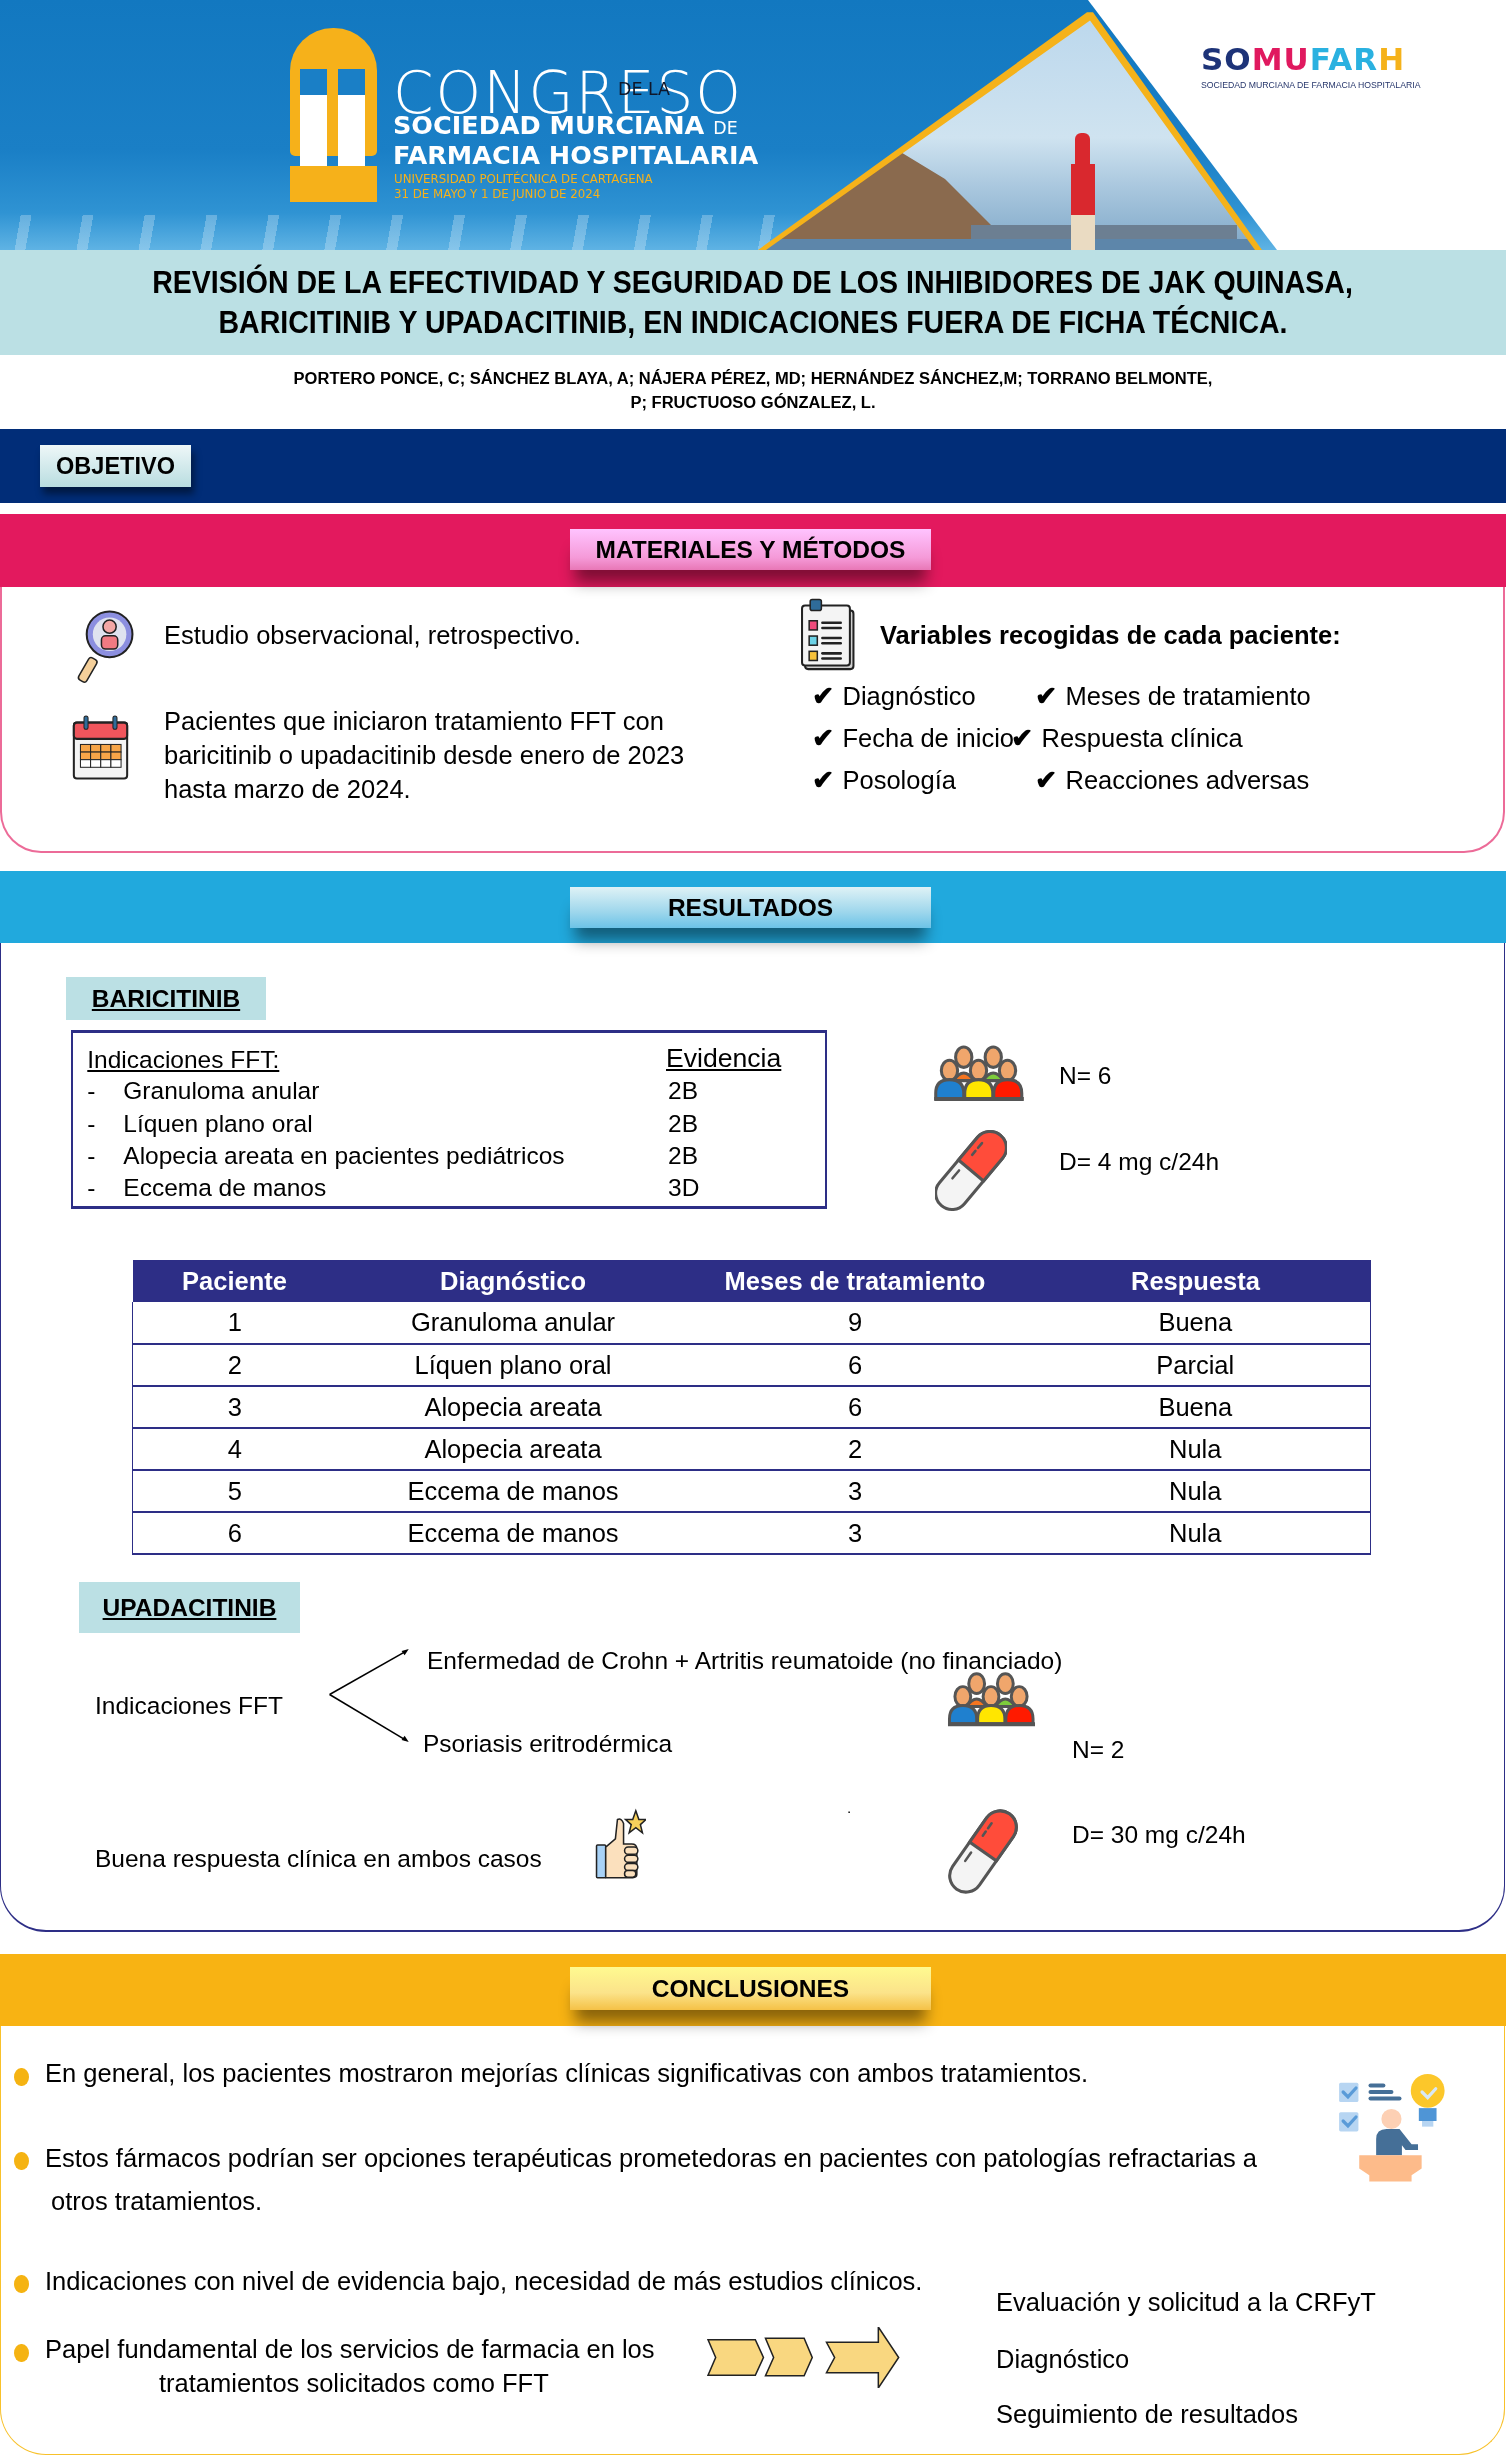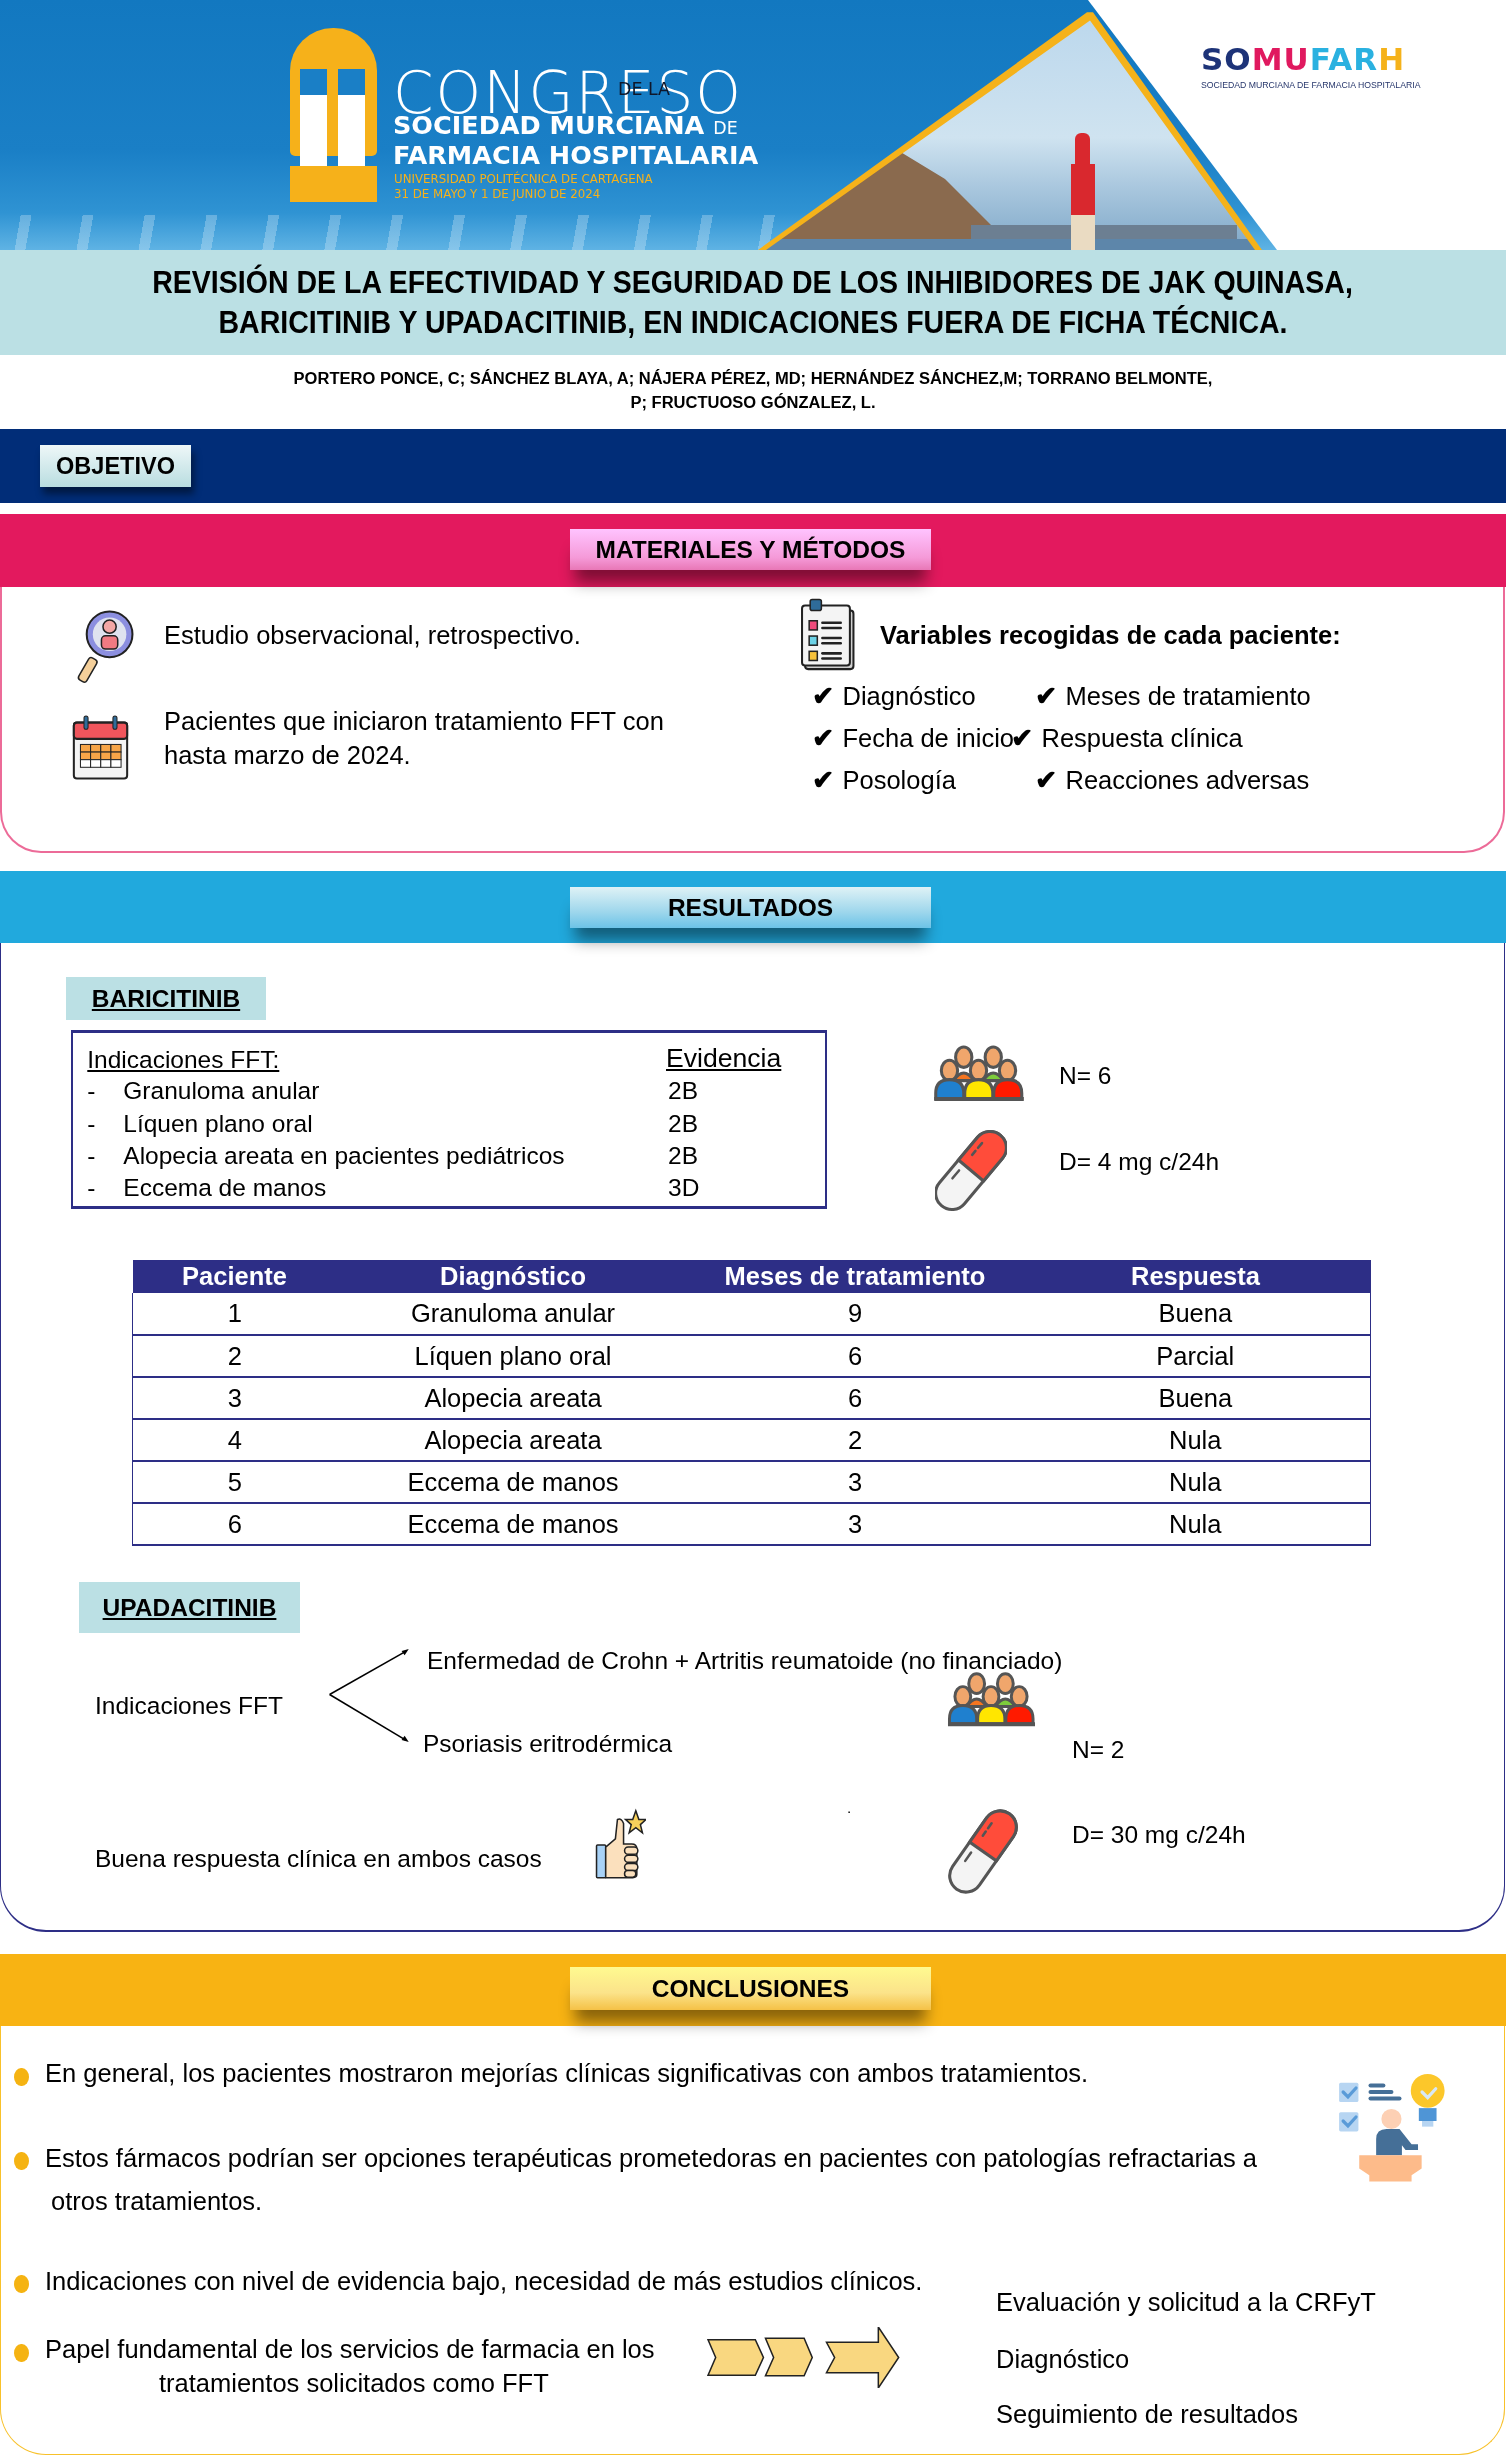--- a/index.html
+++ b/index.html
@@ -71,21 +71,21 @@
   
   .res-band { top: 871px; height: 72px; background: #21a9dd; }
   .res-pill { top: 887px; background: linear-gradient(180deg, #dff2f6 0%, #9fd7ec 60%, #6cc3e7 100%); }
   .res-box { position: absolute; left: 0; top: 943px; width: 1505px; height: 989px; border-left: 1.5px solid #2d2e86; border-right: 1.5px solid #2d2e86; border-bottom: 2px solid #2d2e86; border-radius: 0 0 46px 46px; border-top: none; }
   .drug-tag { position: absolute; background: #bbe0e4; font-size: 24.5px; font-weight: bold; text-decoration: underline; display: flex; align-items: center; justify-content: center; }
   .ind-box { position: absolute; left: 71px; top: 1030px; width: 756px; height: 179px; border: 3.6px solid #2d2e86; border-width: 3.6px 2.6px 3.6px 2.6px; }
   .ind-row { position: absolute; font-size: 24.5px; white-space: nowrap; }
   .stat-text { position: absolute; font-size: 24.5px; white-space: nowrap; }
 
   .pt-table { position: absolute; left: 132px; top: 1260px; width: 1239px; border-collapse: collapse; font-size: 25.5px; }
-  .pt-table th { background: #2d2e86; color: #fff; font-weight: bold; height: 33px; }
+  .pt-table th { background: #2d2e86; color: #fff; font-weight: bold; height: 42px; }
   .pt-table td { height: 42px; text-align: center; border-bottom: 2px solid #2d2e86; }
   .pt-table th, .pt-table td { text-align: center; }
   .pt-table tr td:first-child { border-left: 1px solid #2d2e86; }
   .pt-table tr td:last-child { border-right: 1px solid #2d2e86; }
 
   
   .con-band { top: 1954px; height: 72px; background: #f8b313; }
   .con-pill { top: 1967px; height: 43px; background: linear-gradient(180deg, #fffa90 0%, #fbe38a 60%, #f5c146 100%); }
   .con-box { position: absolute; left: 0; top: 2026px; width: 1505px; height: 429px; border: 1.5px solid #f8c12a; border-top: none; border-radius: 0 0 46px 46px; }
   .bullet { position: absolute; width: 14.3px; height: 18.4px; border-radius: 50%; background: #f5b312; }
@@ -186,20 +186,21 @@
     <g fill="#fff" stroke="#222" stroke-width="2">
       <rect x="18" y="88" width="20" height="15"></rect>
         <rect x="38" y="88" width="20" height="15"></rect>
         <rect x="58" y="88" width="20" height="15"></rect>
         <rect x="78" y="88" width="20" height="15"></rect>
     </g>
   </svg>
 </div>
 <div class="mm-item" style="left:164px; top:704px;">
   <div>Pacientes que iniciaron tratamiento FFT con</div>
+  <div>baricitinib o upadacitinib desde enero de 2023</div>
   <div>hasta marzo de 2024.</div>
 </div>
 
 <div style="position:absolute;left:800px;top:595px;">
   <svg width="56" height="77" viewBox="0 0 110 150">
     <rect x="10" y="30" width="95" height="115" rx="6" fill="#d0d0d0" stroke="#222" stroke-width="4"></rect>
     <rect x="4" y="20" width="94" height="118" rx="6" fill="#f4f4f4" stroke="#222" stroke-width="4"></rect>
     <rect x="20" y="8" width="22" height="22" rx="4" fill="#2f6c9a" stroke="#222" stroke-width="3"></rect>
     <rect x="18" y="50" width="16" height="18" fill="#ef4b7c" stroke="#222" stroke-width="3"></rect>
     <rect x="18" y="80" width="16" height="18" fill="#6cd2e6" stroke="#222" stroke-width="3"></rect>

